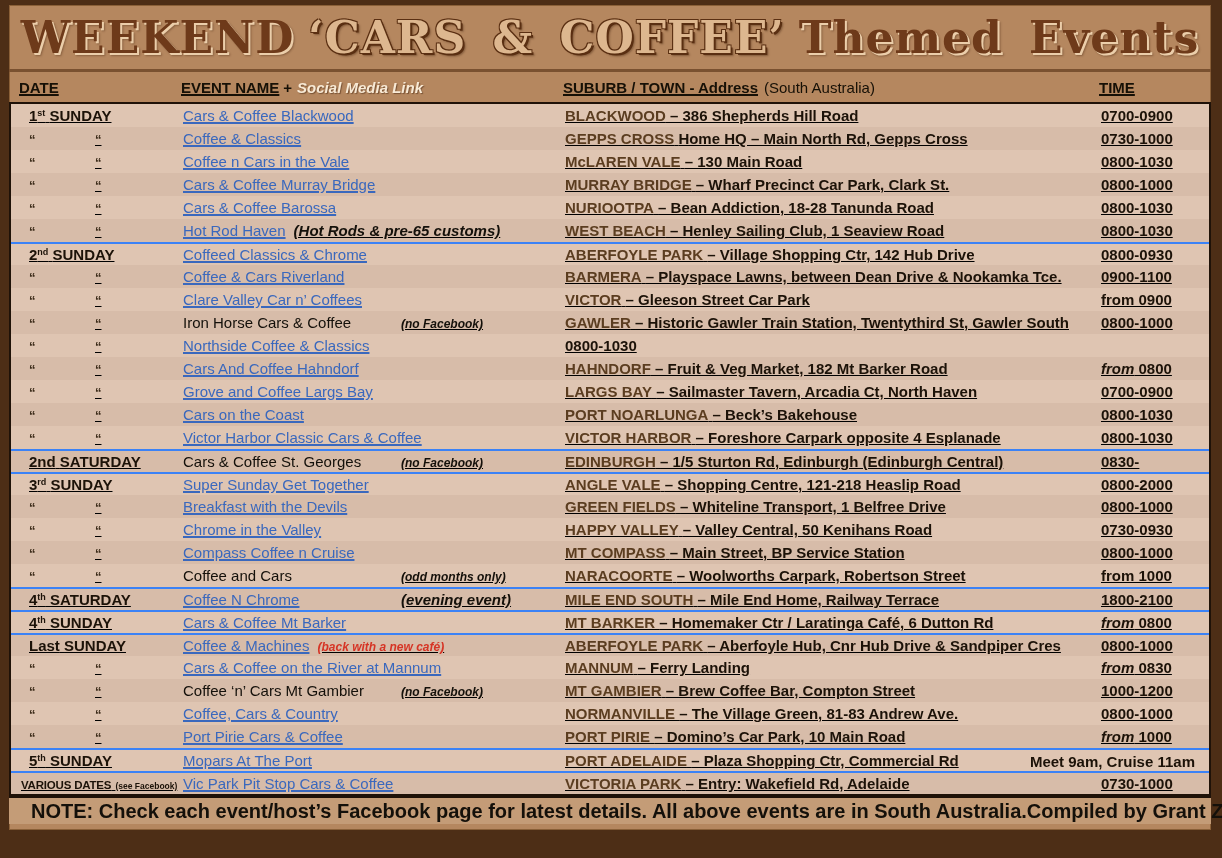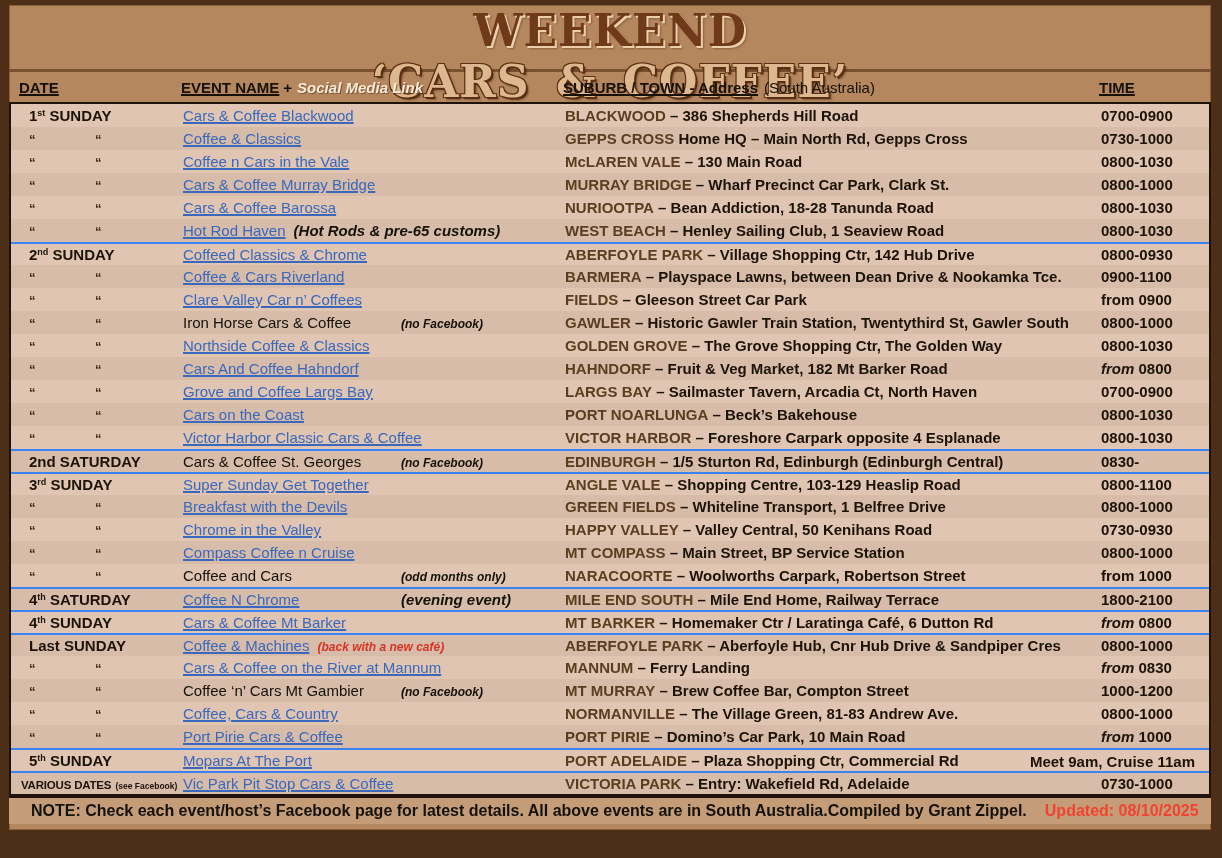--- a/index.html
+++ b/index.html
@@ -6,39 +6,39 @@
   html,body { width:1222px; height:858px; background:#ffffff; font-family:"Liberation Sans", sans-serif; }
   .page {
     position:relative; width:1222px; height:858px;
     background:#b5875f;
     border-left:9px solid #4d2e16; border-right:11px solid #4d2e16;
     border-top:5px solid #4d2e16; border-bottom:28px solid #4d2e16;
     box-shadow: inset 0 0 0 1px #8a6038;
   }
   
   .title-band {
-    height:67px; display:flex; align-items:center; justify-content:flex-start;
+    height:67px; display:flex; align-items:center; justify-content:center;
     border-bottom:3px solid #7a5130;
     font-family:"DejaVu Serif", serif; font-weight:bold; font-size:44px;
-    letter-spacing:1px; word-spacing:10px; white-space:nowrap;flex-direction:column;
+    letter-spacing:1px; word-spacing:10px; white-space:nowrap;
   }
   .title-dark { color:#6e3a1a; text-shadow:2px 2px 0 rgba(240,212,176,.95), 3px 3px 2px rgba(60,30,10,.35); }
   .title-light { color:#ddb78f; margin:0 14px;
     text-shadow:-1px -1px 0 #5a2f12, 1px -1px 0 #5a2f12, -1px 1px 0 #5a2f12, 2px 2px 0 #5a2f12, 3px 3px 2px rgba(60,30,10,.4); }
   
   .header-band {
     height:30px; display:grid; grid-template-columns:162px 382px 536px 1fr;
     align-items:center; padding-left:10px; font-size:15px; color:#161006;border-radius:11px;
   }
   .hdr-u { font-weight:bold; text-decoration:underline; text-decoration-thickness:2px; }
   .hdr-plus { font-weight:bold; margin:0 5px 0 4px; }
   .hdr-social { font-weight:bold; font-style:italic; color:#f8ead6; text-shadow:1px 1px 1px rgba(60,30,10,.5); }
   .hdr-paren { margin-left:6px; }
   
-  .table-body { border:2px solid #1f1208; background:#a3a3a3; }
+  .table-body { border:2px solid #1f1208; background:#a3a3a3;text-decoration:underline; }
   .row {
     position:relative; height:23px;
     display:grid; grid-template-columns:162px 382px 536px 1fr;
     align-items:center; padding-left:10px;
     background:#dfc5b2; font-size:15px; color:#1c1208; white-space:nowrap;
   }
   .row.alt { background:#d7bca9; }
   .row.group-start { border-top:2px solid #3b82f6; }
   .cell { overflow:visible; }
   
@@ -61,21 +61,21 @@
   .suburb { font-weight:bold; color:#5b3d20; }
   .addr { font-weight:bold; color:#1c1208; }
   
   .time-cell { font-weight:bold; }
   .time-cell i { font-weight:bold; }
   .abs-time { position:absolute; right:14px; top:0; line-height:23px; font-weight:bold; }
   
   .footer-bar {
     height:28px; background:#c49c77; border-top:2px solid #1f1208;
     display:flex; align-items:center; padding:0 14px 0 22px;
-    font-size:16px; font-weight:bold; color:#14100a; white-space:nowrap;
+    font-size:20px; font-weight:bold; color:#14100a; white-space:nowrap;
   }
   .footer-note { flex:1; }
   .footer-compiled { margin-right:18px; }
   .footer-updated { color:#f04430; }
 </style>
 </head>
 <body>
 
 <div class="page">
 
@@ -145,33 +145,32 @@
       </div>
       <div class="row alt">
         <div class="cell date-cell"><span class="ditto d1">“</span><span class="ditto">“</span></div>
         <div class="cell event-cell"><span class="event-name link">Coffee &amp; Cars Riverland</span></div>
         <div class="cell suburb-cell"><span class="suburb">BARMERA</span> <span class="addr">– Playspace Lawns, between Dean Drive &amp; Nookamka Tce.</span></div>
         <div class="cell time-cell"><span>0900-1100</span></div>
       </div>
       <div class="row">
         <div class="cell date-cell"><span class="ditto d1">“</span><span class="ditto">“</span></div>
         <div class="cell event-cell"><span class="event-name link">Clare Valley Car n’ Coffees</span></div>
-        <div class="cell suburb-cell"><span class="suburb">FIELDS</span> <span class="addr">– Gleeson Street Car Park</span></div>
+        <div class="cell suburb-cell"><span class="suburb">VICTOR</span> <span class="addr">– Gleeson Street Car Park</span></div>
         <div class="cell time-cell"><span>from 0900</span></div>
       </div>
       <div class="row alt">
         <div class="cell date-cell"><span class="ditto d1">“</span><span class="ditto">“</span></div>
         <div class="cell event-cell"><span class="event-name plain far">Iron Horse Cars &amp; Coffee</span><span class="note">(no Facebook)</span></div>
         <div class="cell suburb-cell"><span class="suburb">GAWLER</span> <span class="addr">– Historic Gawler Train Station, Twentythird St, Gawler South</span></div>
         <div class="cell time-cell"><span>0800-1000</span></div>
       </div>
       <div class="row">
         <div class="cell date-cell"><span class="ditto d1">“</span><span class="ditto">“</span></div>
         <div class="cell event-cell"><span class="event-name link">Northside Coffee &amp; Classics</span></div>
-        <div class="cell suburb-cell"><span class="suburb">GOLDEN GROVE</span> <span class="addr">– The Grove Shopping Ctr, The Golden Way</span></div>
         <div class="cell time-cell"><span>0800-1030</span></div>
       </div>
       <div class="row alt">
         <div class="cell date-cell"><span class="ditto d1">“</span><span class="ditto">“</span></div>
         <div class="cell event-cell"><span class="event-name link">Cars And Coffee Hahndorf</span></div>
         <div class="cell suburb-cell"><span class="suburb">HAHNDORF</span> <span class="addr">– Fruit &amp; Veg Market, 182 Mt Barker Road</span></div>
         <div class="cell time-cell"><span><i>from</i> 0800</span></div>
       </div>
       <div class="row">
         <div class="cell date-cell"><span class="ditto d1">“</span><span class="ditto">“</span></div>
@@ -193,22 +192,22 @@
       </div>
       <div class="row alt group-start">
         <div class="cell date-cell"><span class="date-main">2nd</span> <span class="date-main">SATURDAY</span></div>
         <div class="cell event-cell"><span class="event-name plain far">Cars &amp; Coffee St. Georges</span><span class="note">(no Facebook)</span></div>
         <div class="cell suburb-cell"><span class="suburb">EDINBURGH</span> <span class="addr">– 1/5 Sturton Rd, Edinburgh (Edinburgh Central)</span></div>
         <div class="cell time-cell"><span>0830-</span></div>
       </div>
       <div class="row group-start">
         <div class="cell date-cell"><span class="date-main">3<sup>rd</sup></span> <span class="date-main">SUNDAY</span></div>
         <div class="cell event-cell"><span class="event-name link">Super Sunday Get Together</span></div>
-        <div class="cell suburb-cell"><span class="suburb">ANGLE VALE</span> <span class="addr">– Shopping Centre, 103-129 Heaslip Road</span></div>
-        <div class="cell time-cell"><span>0800-1100</span></div>
+        <div class="cell suburb-cell"><span class="suburb">ANGLE VALE</span> <span class="addr">– Shopping Centre, 121-218 Heaslip Road</span></div>
+        <div class="cell time-cell"><span>0800-2000</span></div>
       </div>
       <div class="row alt">
         <div class="cell date-cell"><span class="ditto d1">“</span><span class="ditto">“</span></div>
         <div class="cell event-cell"><span class="event-name link">Breakfast with the Devils</span></div>
         <div class="cell suburb-cell"><span class="suburb">GREEN FIELDS</span> <span class="addr">– Whiteline Transport, 1 Belfree Drive</span></div>
         <div class="cell time-cell"><span>0800-1000</span></div>
       </div>
       <div class="row">
         <div class="cell date-cell"><span class="ditto d1">“</span><span class="ditto">“</span></div>
         <div class="cell event-cell"><span class="event-name link">Chrome in the Valley</span></div>
@@ -247,21 +246,21 @@
       </div>
       <div class="row">
         <div class="cell date-cell"><span class="ditto d1">“</span><span class="ditto">“</span></div>
         <div class="cell event-cell"><span class="event-name link">Cars &amp; Coffee on the River at Mannum</span></div>
         <div class="cell suburb-cell"><span class="suburb">MANNUM</span> <span class="addr">– Ferry Landing</span></div>
         <div class="cell time-cell"><span><i>from</i> 0830</span></div>
       </div>
       <div class="row alt">
         <div class="cell date-cell"><span class="ditto d1">“</span><span class="ditto">“</span></div>
         <div class="cell event-cell"><span class="event-name plain far">Coffee ‘n’ Cars Mt Gambier</span><span class="note">(no Facebook)</span></div>
-        <div class="cell suburb-cell"><span class="suburb">MT MURRAY</span> <span class="addr">– Brew Coffee Bar, Compton Street</span></div>
+        <div class="cell suburb-cell"><span class="suburb">MT GAMBIER</span> <span class="addr">– Brew Coffee Bar, Compton Street</span></div>
         <div class="cell time-cell"><span>1000-1200</span></div>
       </div>
       <div class="row">
         <div class="cell date-cell"><span class="ditto d1">“</span><span class="ditto">“</span></div>
         <div class="cell event-cell"><span class="event-name link">Coffee, Cars &amp; Country</span></div>
         <div class="cell suburb-cell"><span class="suburb">NORMANVILLE</span> <span class="addr">– The Village Green, 81-83 Andrew Ave.</span></div>
         <div class="cell time-cell"><span>0800-1000</span></div>
       </div>
       <div class="row alt">
         <div class="cell date-cell"><span class="ditto d1">“</span><span class="ditto">“</span></div>

